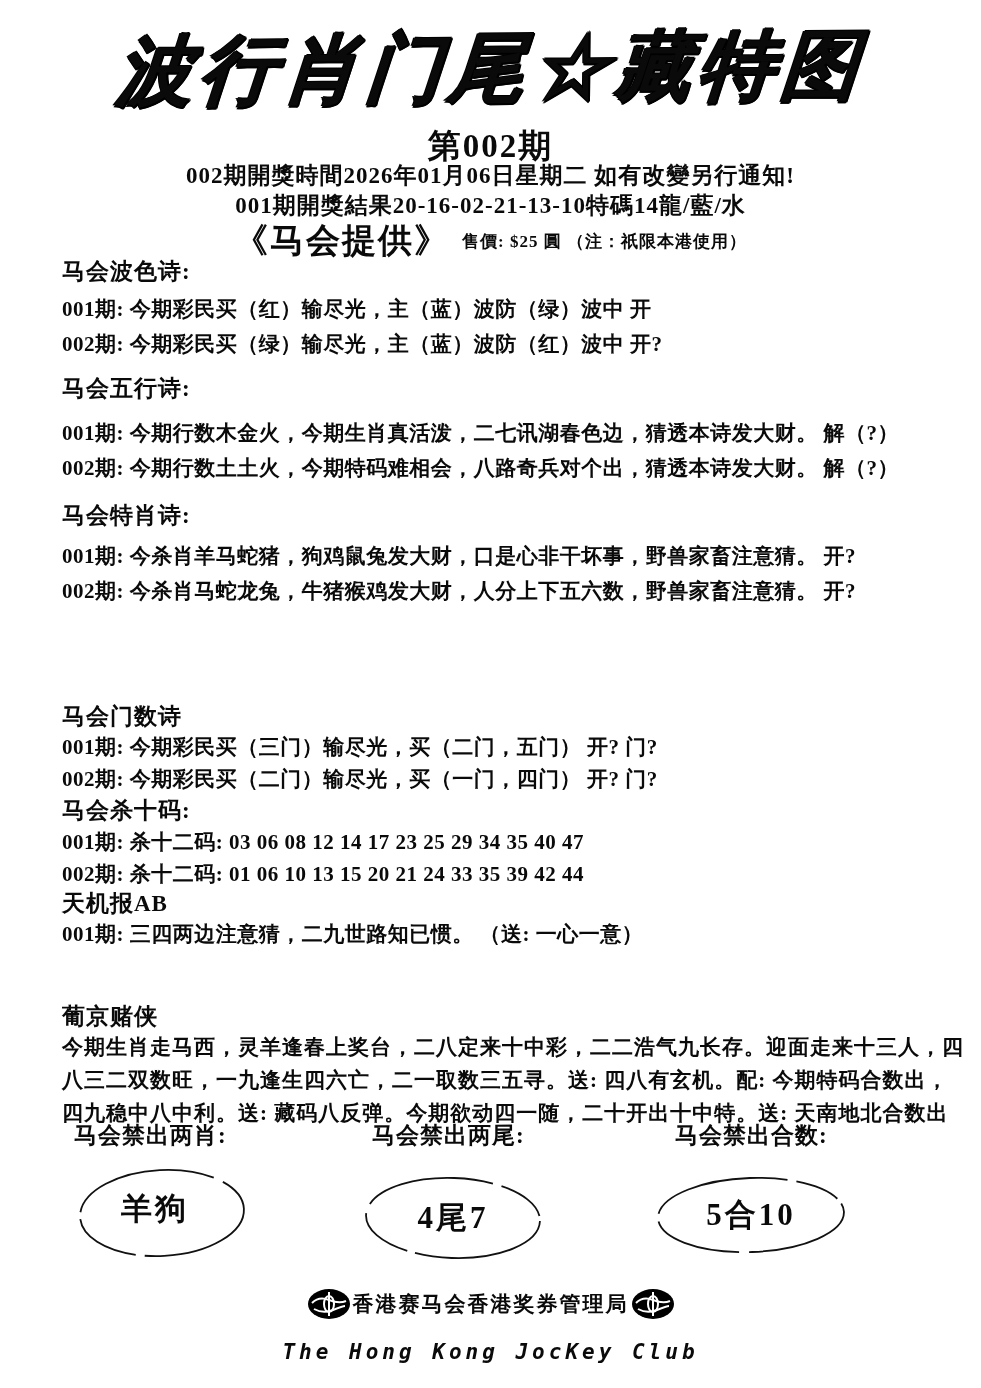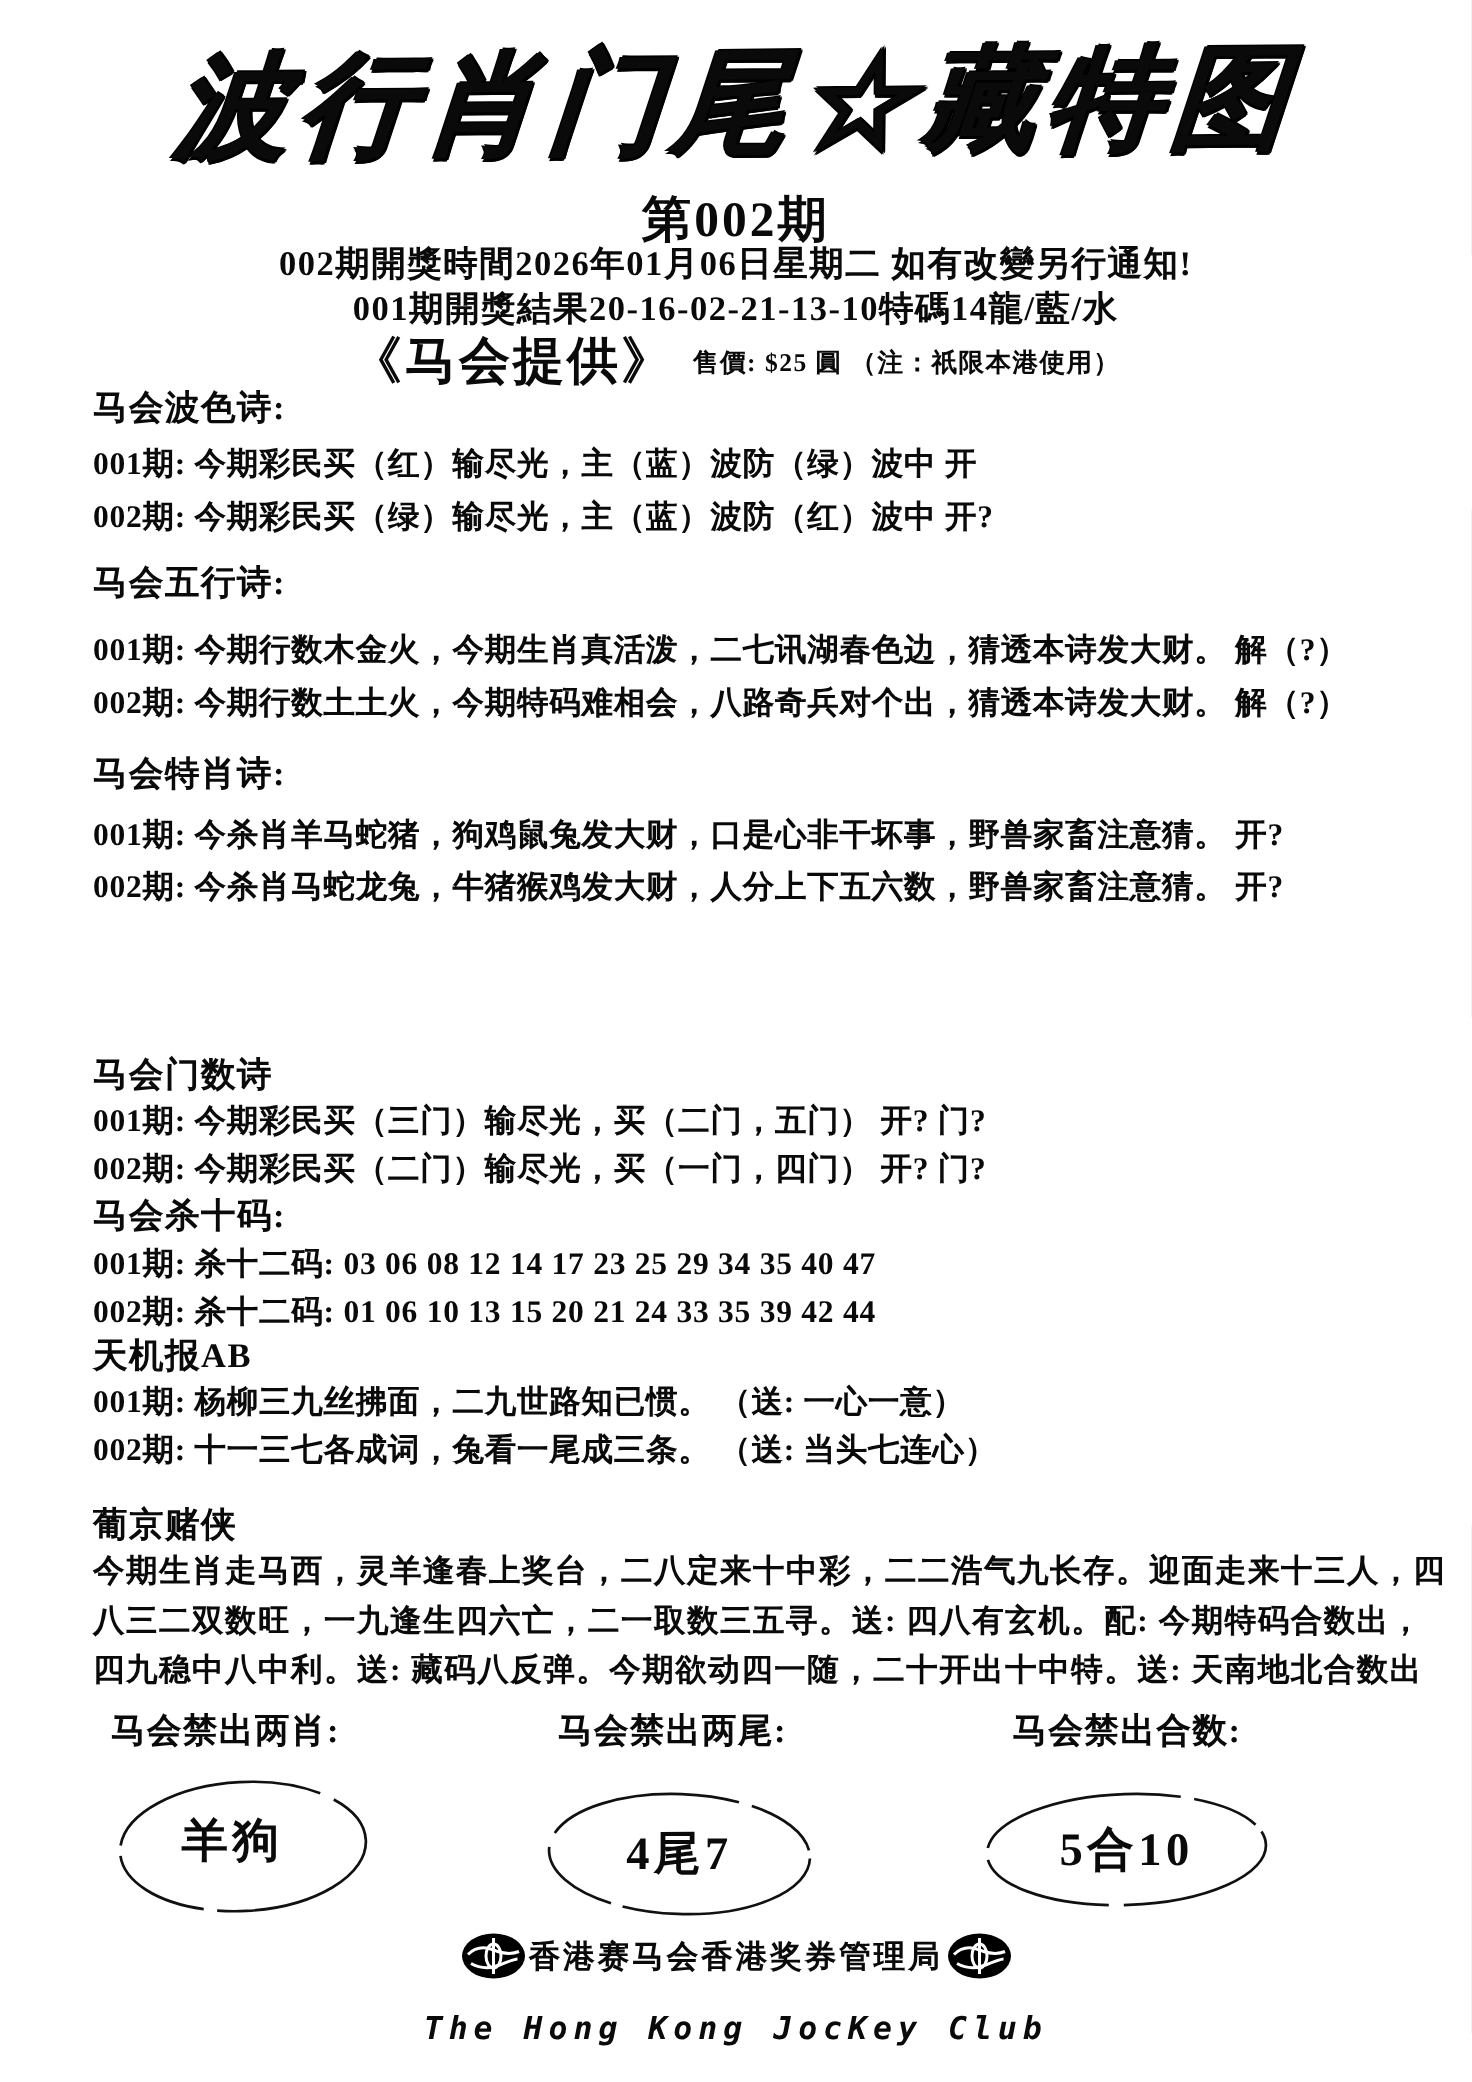--- a/index.html
+++ b/index.html
@@ -50,21 +50,21 @@
   .s4{top:703px;}  .s4 .l1{margin-top:2px;}  .s4 .l2{margin-top:4px;}
   .s5{top:797px;}  .s5 .l1{margin-top:3px;}  .s5 .l2{margin-top:4px;}
   .s6{top:890px;}  .s6 .l1{margin-top:2px;}  .s6 .l2{margin-top:4px;}
   
   .pujing{position:absolute;top:983px;left:62px;width:870px;}
   .pujing-heading{font-size:23px;font-weight:bold;line-height:28px;letter-spacing:1px;margin-top:20px;}
   .pujing-line{font-size:21px;font-weight:bold;line-height:33px;letter-spacing:1px;white-space:nowrap;margin-top:0;}
   .pujing-line:first-of-type{margin-top:2px;}
   
   .forbidden{position:absolute;top:1120px;left:0;right:0;height:160px;}
-  .fcol{position:absolute;top:0;margin-top:18px;}
+  .fcol{position:absolute;top:0;}
   .fcol-0{left:60px;width:230px;}
   .fcol-1{left:350px;width:220px;}
   .fcol-2{left:645px;width:220px;}
   .flabel{font-size:23px;font-weight:bold;letter-spacing:1px;padding-left:14px;}
   .fcol-1 .flabel{padding-left:22px;}
   .fcol-2 .flabel{padding-left:30px;}
   .oval-wrap{position:relative;margin-top:16px;}
   .fcol-0 .oval-wrap{width:172px;height:92px;margin-left:16px;}
   .fcol-1 .oval-wrap{width:182px;height:86px;margin-left:12px;margin-top:24px;text-align:right;}
   .fcol-2 .oval-wrap{width:196px;height:80px;margin-left:8px;margin-top:24px;}
@@ -127,22 +127,21 @@
   </div>
 
   <div class="section s5">
     <div class="sec-heading">马会杀十码:</div>
     <div class="sec-line l1">001期: 杀十二码: 03 06 08 12 14 17 23 25 29 34 35 40 47</div>
     <div class="sec-line l2">002期: 杀十二码: 01 06 10 13 15 20 21 24 33 35 39 42 44</div>
   </div>
 
   <div class="section s6">
     <div class="sec-heading">天机报AB</div>
-    <div class="sec-line l1">001期: 杨柳三九丝拂面，二九世路知已惯。 （送: 一心一意）</div>
-    <div class="sec-line l2">002期: 十一三七各成词，兔看一尾成三条。 （送: 当头七连心）</div>
+    <div class="sec-line l1">001期: 三四两边注意猜，二九世路知已惯。 （送: 一心一意）</div>
   </div>
 
   <div class="pujing">
     <div class="pujing-heading">葡京赌侠</div>
     <div class="pujing-line">今期生肖走马西，灵羊逢春上奖台，二八定来十中彩，二二浩气九长存。迎面走来十三人，四</div>
     <div class="pujing-line">八三二双数旺，一九逢生四六亡，二一取数三五寻。送: 四八有玄机。配: 今期特码合数出，</div>
     <div class="pujing-line">四九稳中八中利。送: 藏码八反弹。今期欲动四一随，二十开出十中特。送: 天南地北合数出</div>
   </div>
 
   <div class="forbidden">

